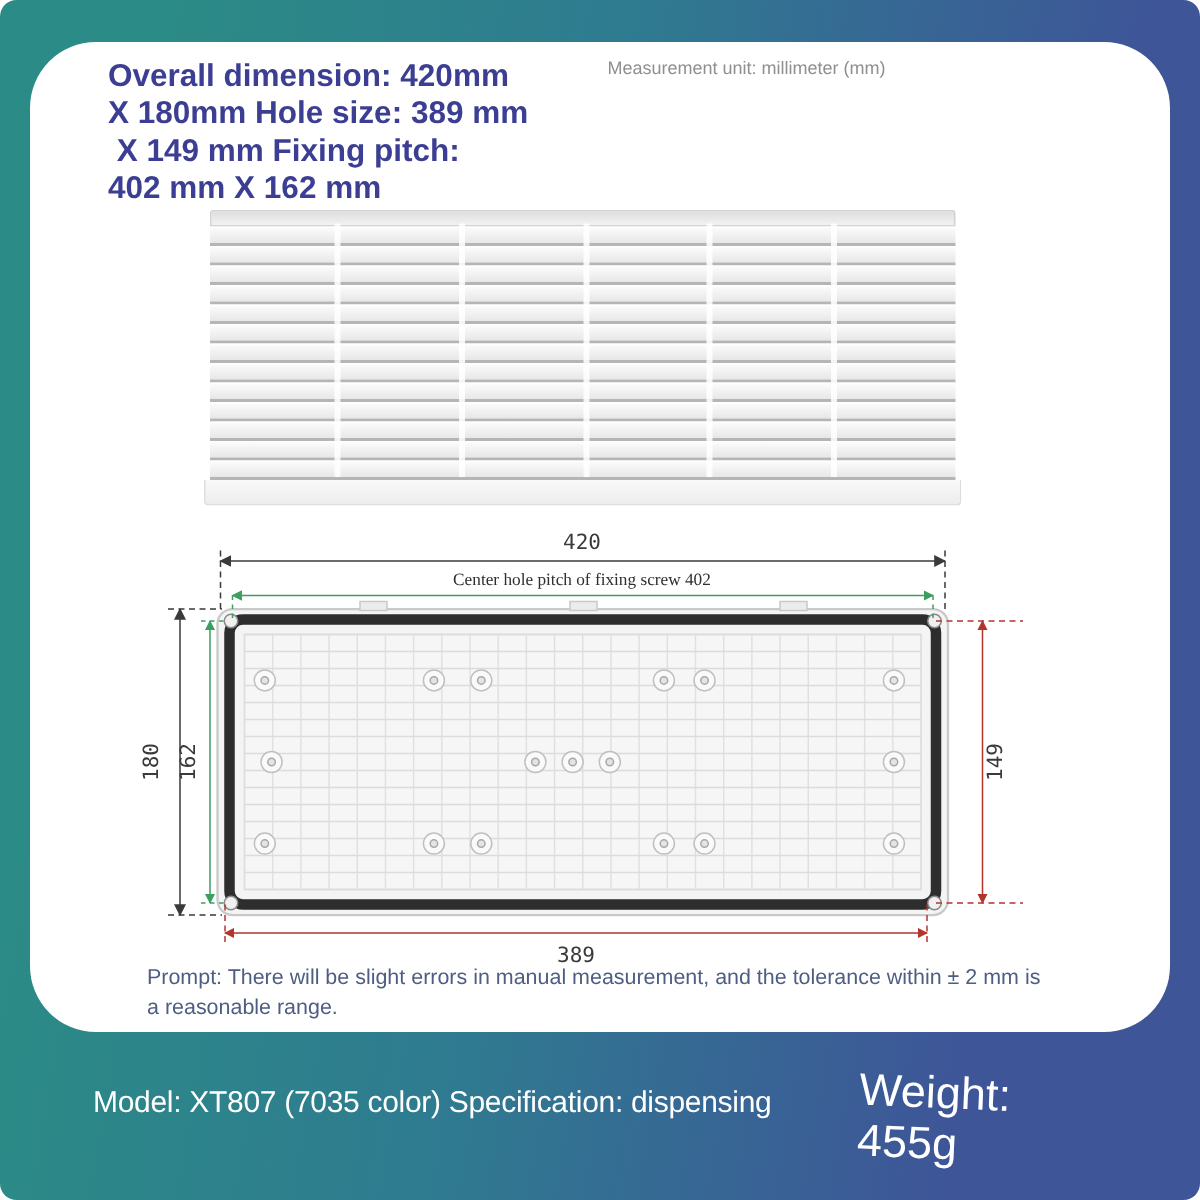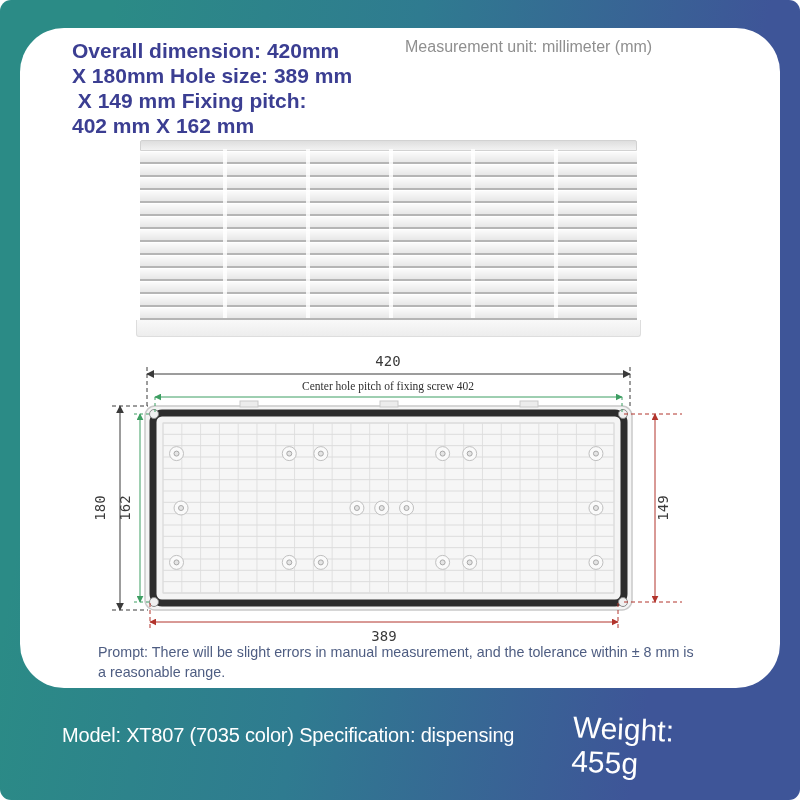--- a/index.html
+++ b/index.html
@@ -3,21 +3,21 @@
 <meta charset="utf-8">
 <style>
   html,body{margin:0;padding:0;}
   body{font-family:"Liberation Sans",sans-serif;}
   .canvas{position:relative;width:800px;height:800px;overflow:hidden;
     background:linear-gradient(100deg,#2b8b86 12%,#2f7b90 45%,#3e5598 82%);border-radius:11px;}
   .card{position:absolute;left:20px;top:28px;width:760px;height:660px;
     background:#ffffff;border-radius:44px;}
   .headline{position:absolute;left:52px;top:10px;width:330px;
     font-size:21px;font-weight:bold;line-height:25px;color:#3b3e92;white-space:pre-wrap;}
-  .unit-note{position:absolute;left:385px;top:10px;font-size:16px;color:#8f8f8f;}
+  .unit-note{position:absolute;left:385px;top:10px;font-size:12px;color:#8f8f8f;}
   
   .louver{position:absolute;left:120px;top:112px;width:497px;height:200px;}
   .louver-cap{height:9px;background:linear-gradient(#dedede,#f2f2f2);border:1px solid #d2d2d2;border-radius:2px 2px 0 0;}
   .louver-slats{position:relative;}
   .slat{height:11px;background:linear-gradient(#fdfdfd,#e7e7e7);border-bottom:2px solid #b5b5b5;
     box-shadow:inset 0 1px 0 #ffffff;}
   .louver-base{height:16px;background:linear-gradient(#f9f9f9,#ededed);border:1px solid #dddddd;
     border-top:none;border-radius:0 0 3px 3px;margin:0 -4px;}
   .louver-cols{position:absolute;left:0;top:9px;right:0;height:169px;pointer-events:none;}
   .colgap{position:absolute;top:0;bottom:0;width:4px;background:rgba(255,255,255,0.85);}
@@ -214,20 +214,20 @@
       </g>
 
       <g>
         <line x1="60" y1="272" x2="528" y2="272" stroke="#b2342c" stroke-width="1" marker-start="url(#arrR)" marker-end="url(#arrR)"></line>
         <line x1="60" y1="253" x2="60" y2="279" stroke="#b2342c" stroke-width="1" stroke-dasharray="4 3"></line>
         <line x1="528" y1="253" x2="528" y2="279" stroke="#b2342c" stroke-width="1" stroke-dasharray="4 3"></line>
         <text class="dimnum" x="294" y="291" text-anchor="middle" fill="#4a4a4a">389</text>
       </g>
     </svg>
 
-    <div class="prompt">Prompt: There will be slight errors in manual measurement, and the tolerance within ± 8 mm is a reasonable range.</div>
+    <div class="prompt">Prompt: There will be slight errors in manual measurement, and the tolerance within ± 2 mm is a reasonable range.</div>
   </div>
 
   <div class="bottombar">
     <span class="model">Model: XT807 (7035 color) Specification: dispensing</span>
     <span class="weight">Weight: 455g</span>
   </div>
 </div>
 
 </body></html>

